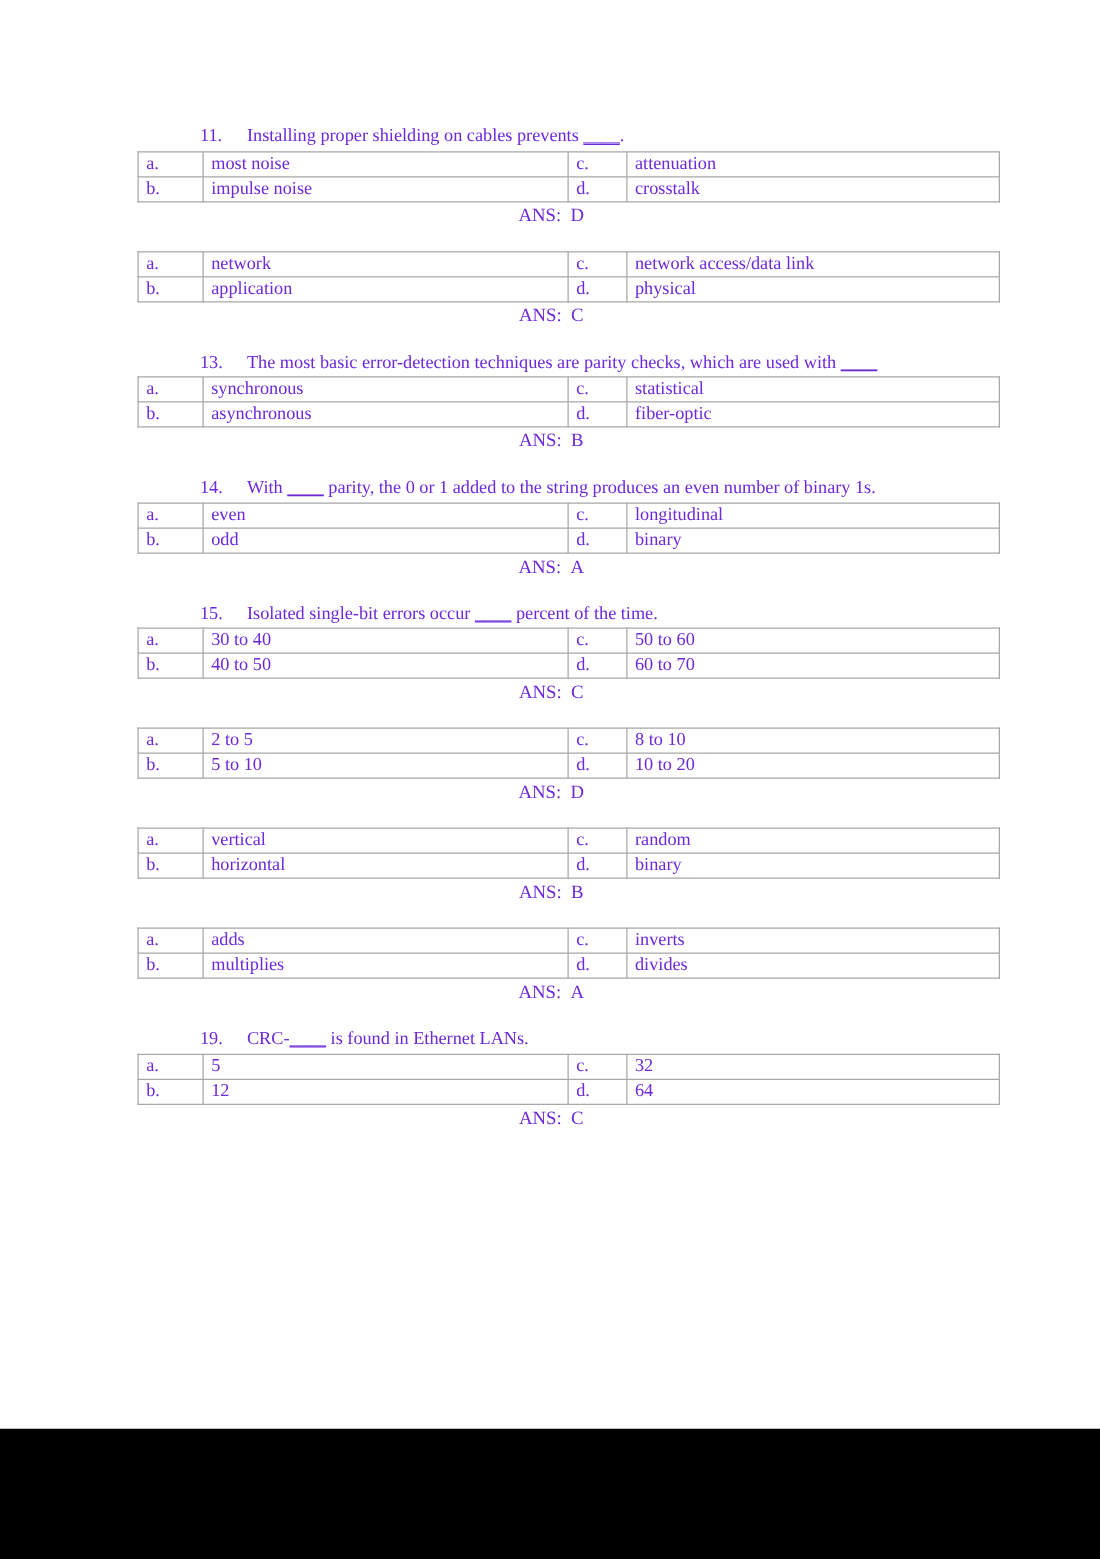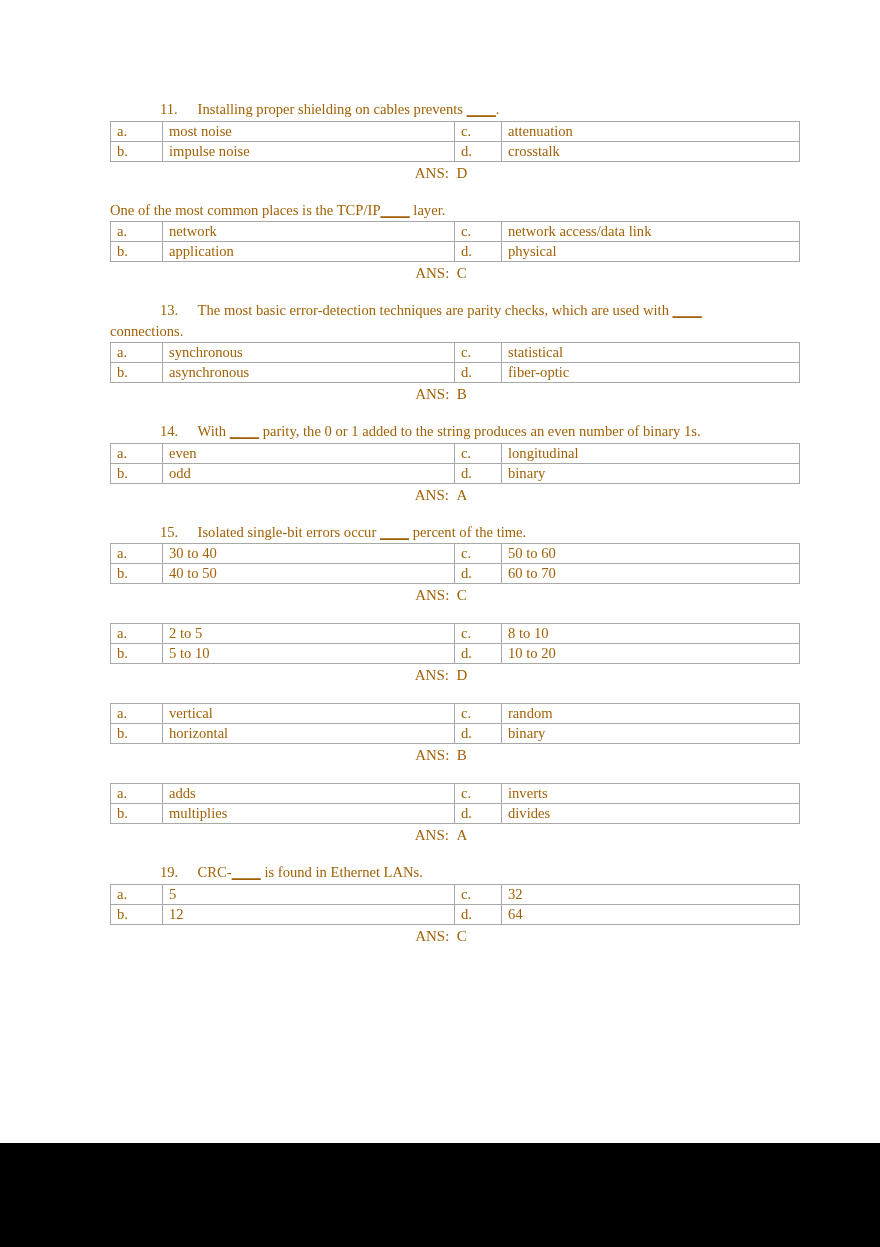--- a/index.html
+++ b/index.html
@@ -6,21 +6,21 @@
     margin: 0;
     padding: 0;
     background: #ffffff;
   }
   .page {
     position: relative;
     width: 880px;
     height: 1247px;
     background: #ffffff;
     font-family: "Liberation Serif", "DejaVu Serif", serif;
-    color: #a16207;
+    color: #6d28d9;
     overflow: hidden;
   }
   .content {
     position: absolute;
     left: 110px;
     top: 100px;
     width: 662px;
   }
   .qblock {
     margin-bottom: 0;
@@ -101,21 +101,20 @@
           <td class="lab2">d.</td>
           <td class="val2">crosstalk</td>
         </tr>
       </tbody>
         </table>
       <p class="ans"><span>ANS:</span>&nbsp;&nbsp;<span>D</span></p>
     </div>
     <div class="gap"></div>
 
     <div class="qblock">
-      <p class="qtext" style="text-indent:0"><span>One of the most common places is the TCP/IP</span><span class="blank">____</span><span> layer.</span></p>
       <table class="choices">
         <tbody>
             <tr>
           <td class="lab">a.</td>
           <td class="val">network</td>
           <td class="lab2">c.</td>
           <td class="val2">network access/data link</td>
         </tr>
         <tr>
           <td class="lab">b.</td>
@@ -124,21 +123,20 @@
           <td class="val2">physical</td>
         </tr>
       </tbody>
         </table>
       <p class="ans"><span>ANS:</span>&nbsp;&nbsp;<span>C</span></p>
     </div>
     <div class="gap"></div>
 
     <div class="qblock">
       <p class="qtext"><span>13.</span><span style="white-space:pre">	</span><span>The most basic error-detection techniques are parity checks, which are used with </span><span class="blank">____</span></p>
-      <p class="qtext" style="text-indent:0"><span>connections.</span></p>
       <table class="choices">
         <tbody>
             <tr>
           <td class="lab">a.</td>
           <td class="val">synchronous</td>
           <td class="lab2">c.</td>
           <td class="val2">statistical</td>
         </tr>
         <tr>
           <td class="lab">b.</td>

